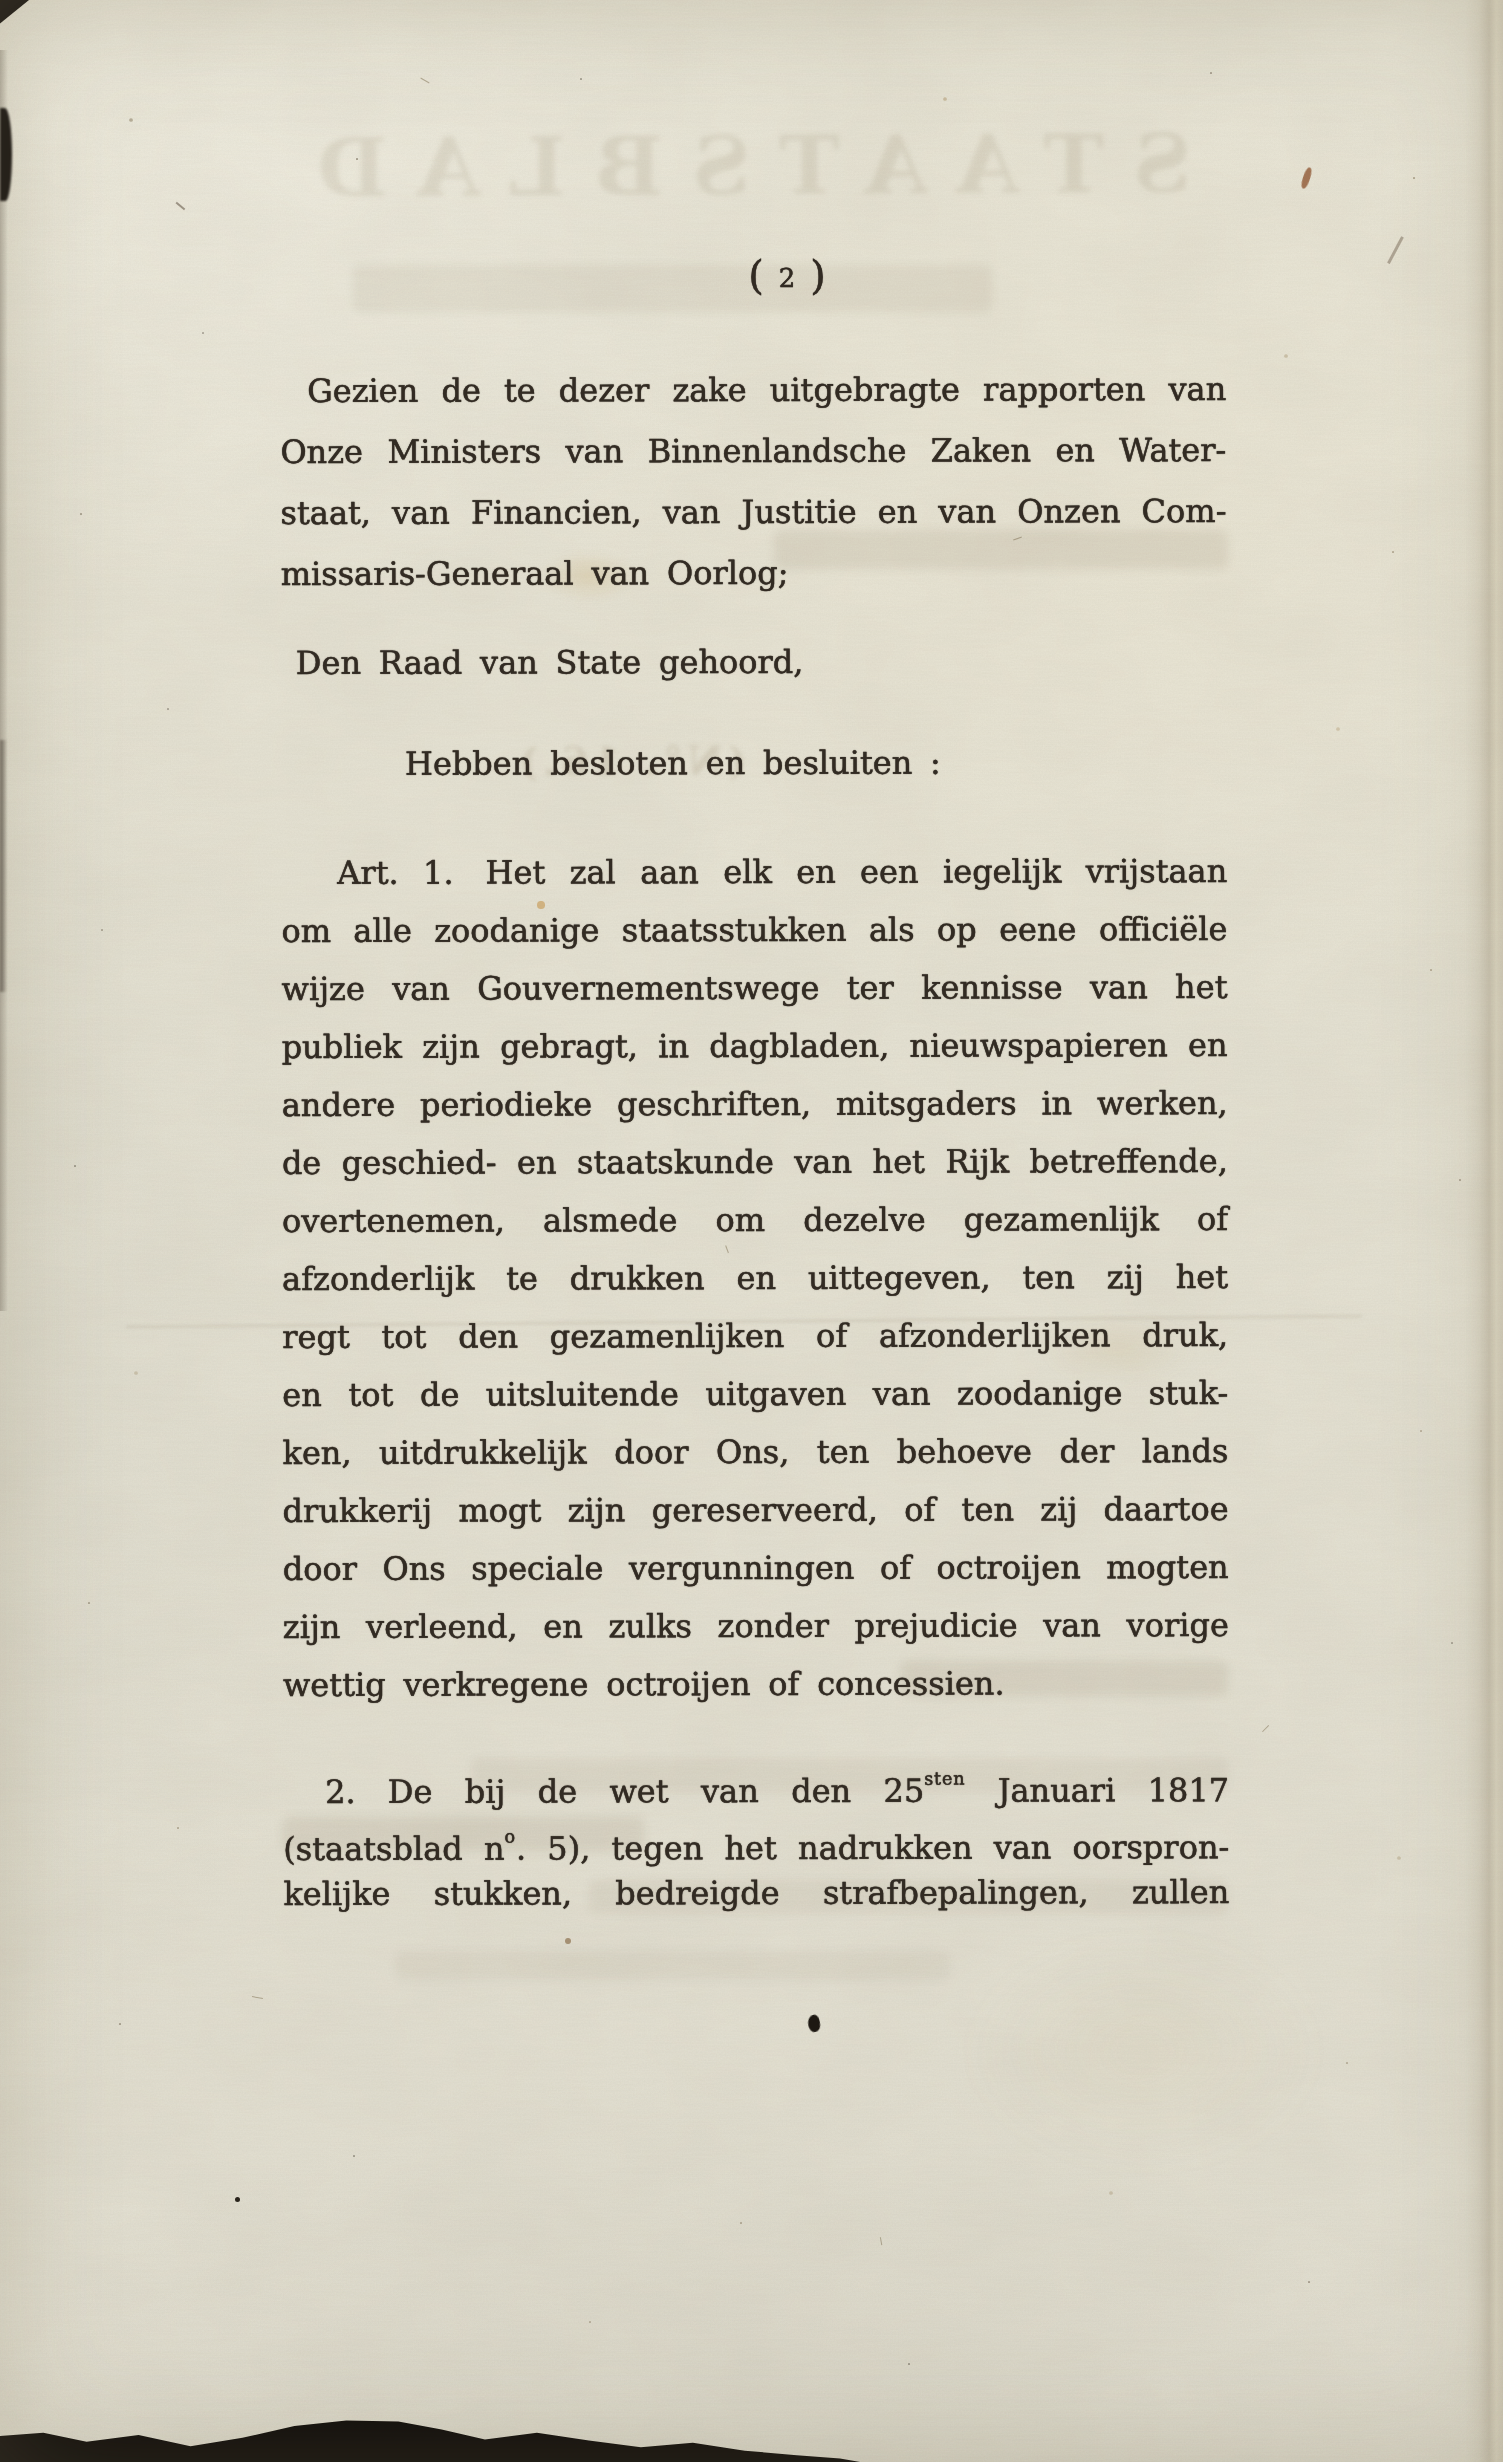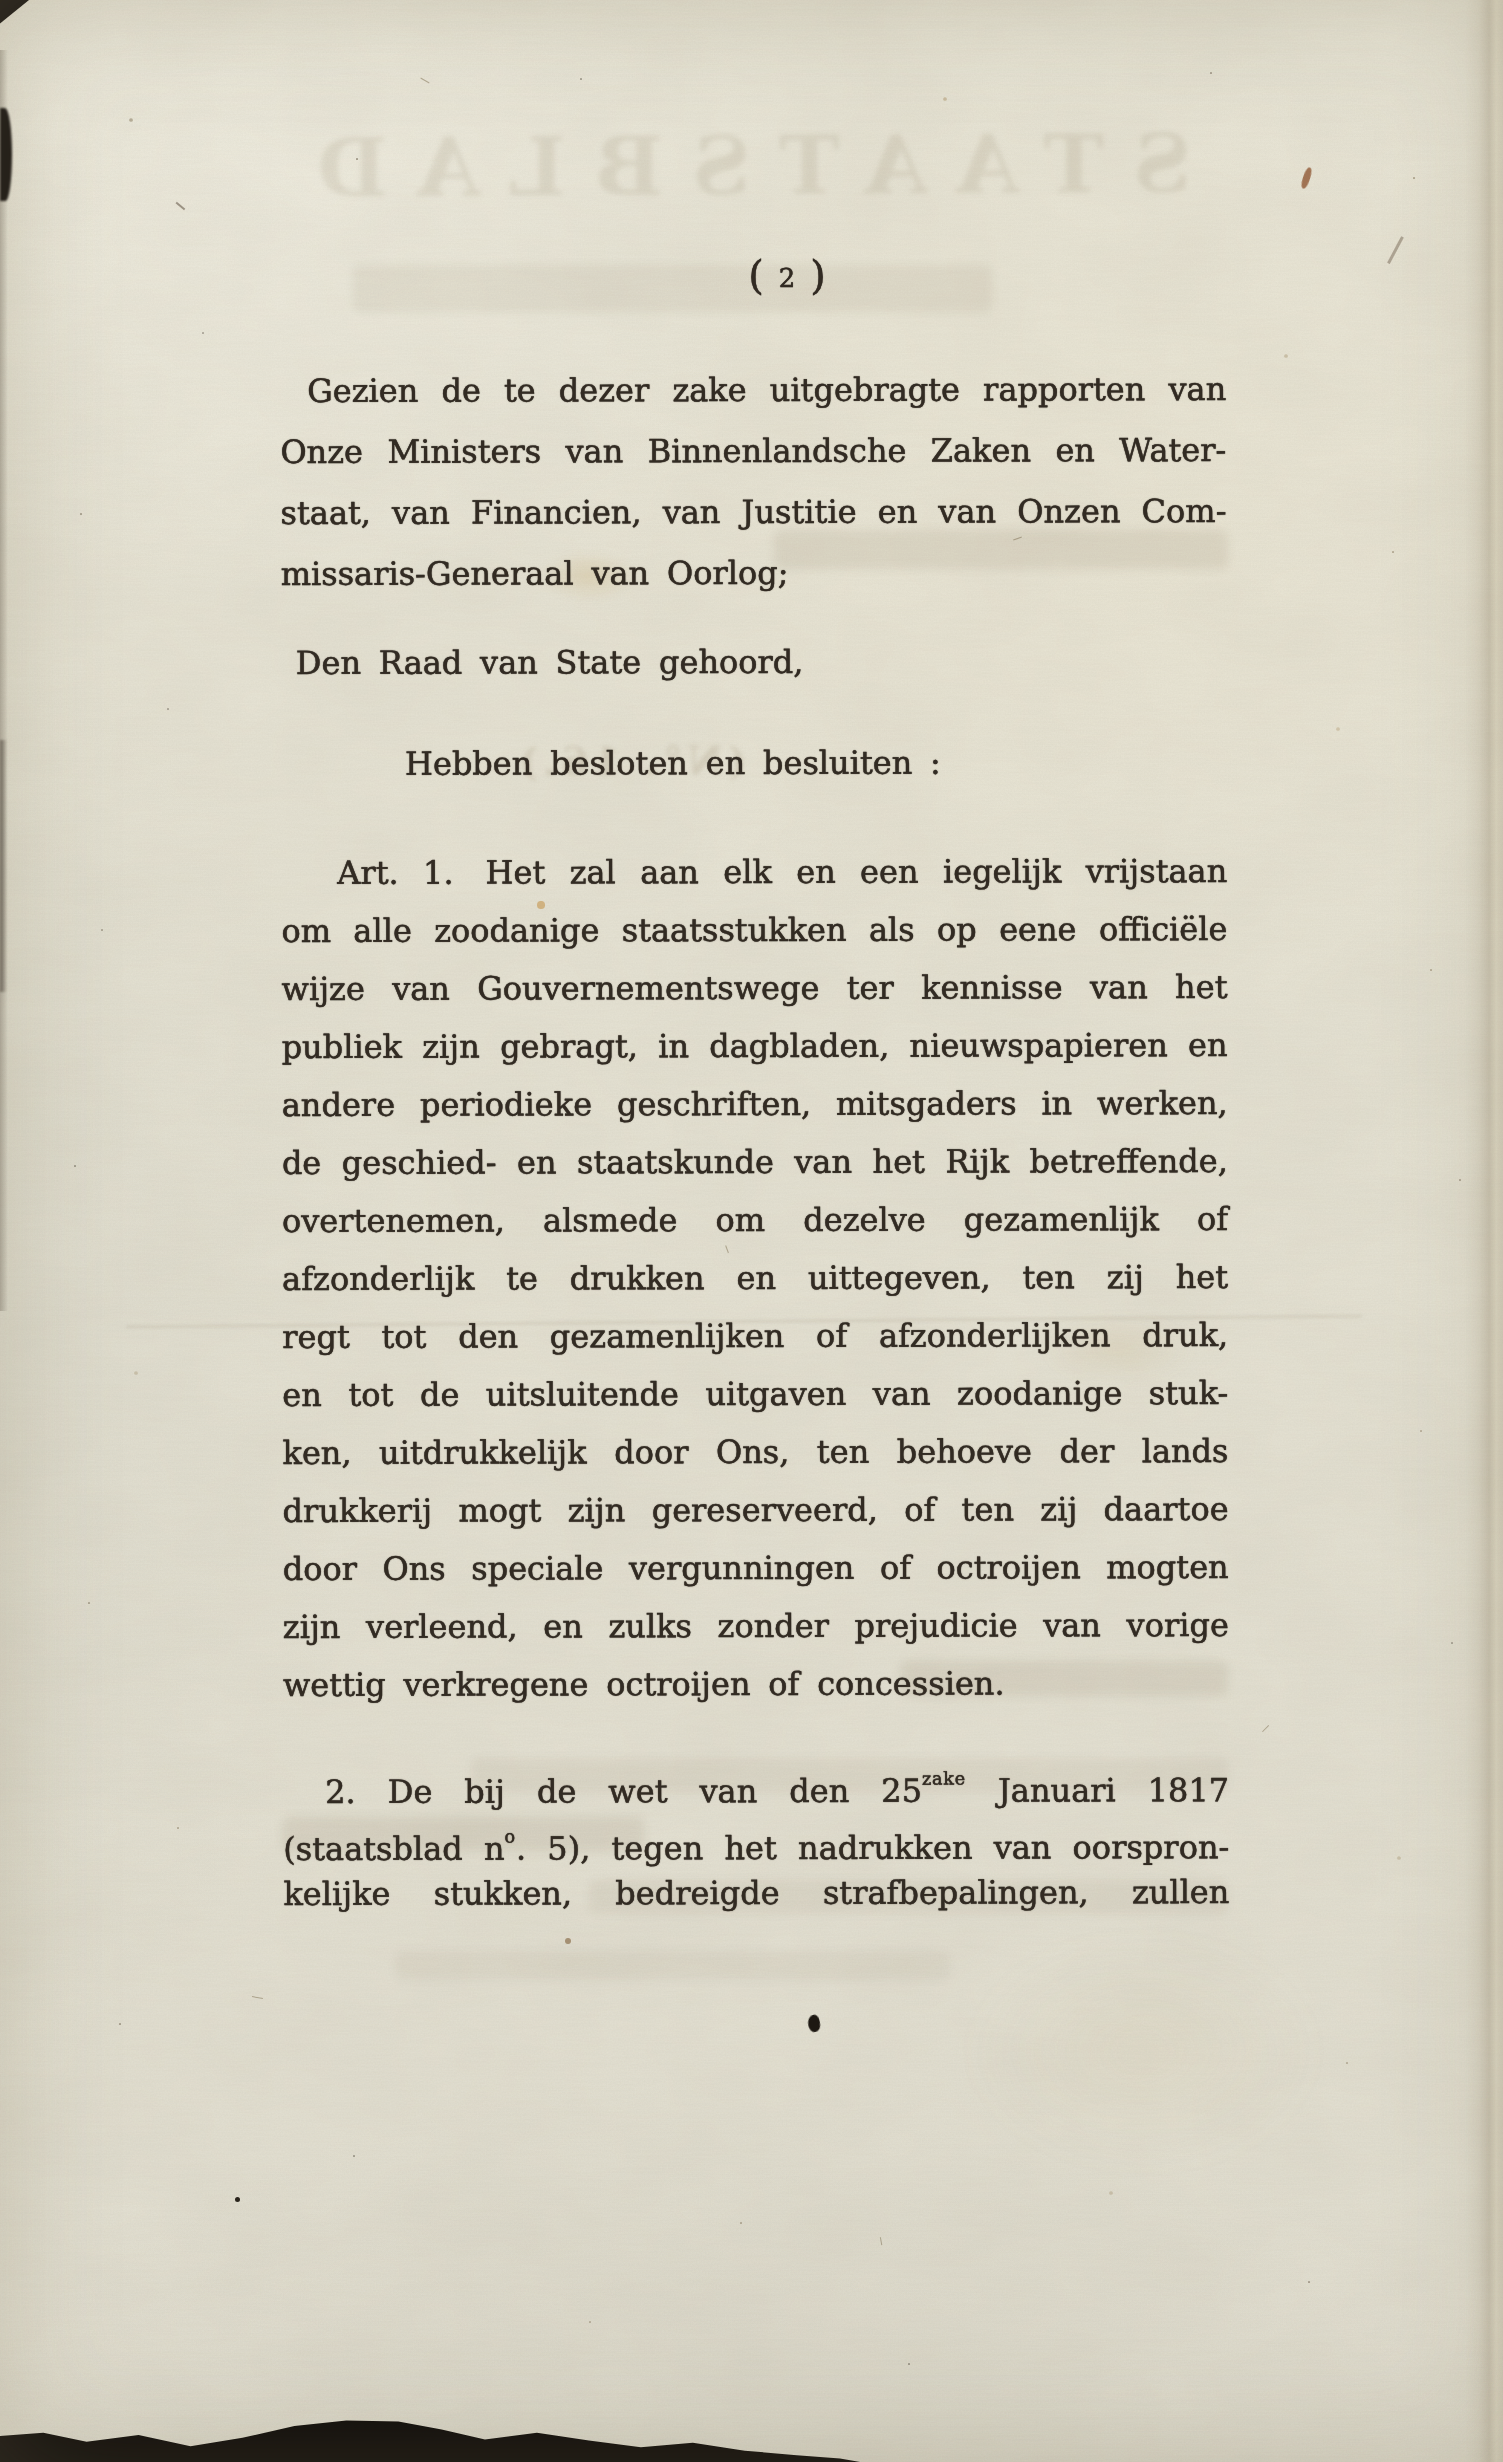--- a/index.html
+++ b/index.html
@@ -188,20 +188,20 @@
         <div class="line j" style="height: 58px; line-height: 58px;">afzonderlijk te drukken en uittegeven, ten zij het</div>
         <div class="line j" style="height: 58px; line-height: 58px;">regt tot den gezamenlijken of afzonderlijken druk,</div>
         <div class="line j" style="height: 58px; line-height: 58px;">en tot de uitsluitende uitgaven van zoodanige stuk-</div>
         <div class="line j" style="height: 58px; line-height: 58px;">ken, uitdrukkelijk door Ons, ten behoeve der lands</div>
         <div class="line j" style="height: 58px; line-height: 58px;">drukkerij mogt zijn gereserveerd, of ten zij daartoe</div>
         <div class="line j" style="height: 58px; line-height: 58px;">door Ons speciale vergunningen of octroijen mogten</div>
         <div class="line j" style="height: 58px; line-height: 58px;">zijn verleend, en zulks zonder prejudicie van vorige</div>
         <div class="line plain" style="height: 58px; line-height: 58px;">wettig verkregene octroijen of concessien.</div>
       </div>
       <div class="para" style="top: 1751px;">
-        <div class="line j" style="height: 57px; line-height: 57px; padding-left: 42px;">2. De bij de wet  van den 25<sup>zake</sup> Januari 1817</div>
+        <div class="line j" style="height: 57px; line-height: 57px; padding-left: 42px;">2. De bij de wet  van den 25<sup>sten</sup> Januari 1817</div>
         <div class="line j" style="height: 57px; line-height: 57px;">(staatsblad n<sup>o</sup>. 5), tegen het nadrukken van oorspron-</div>
         <div class="line j" style="height: 57px; line-height: 57px;">kelijke stukken,  bedreigde  strafbepalingen,  zullen</div>
       </div>
     </div>
 
 </div>
 
 
 </body></html>

